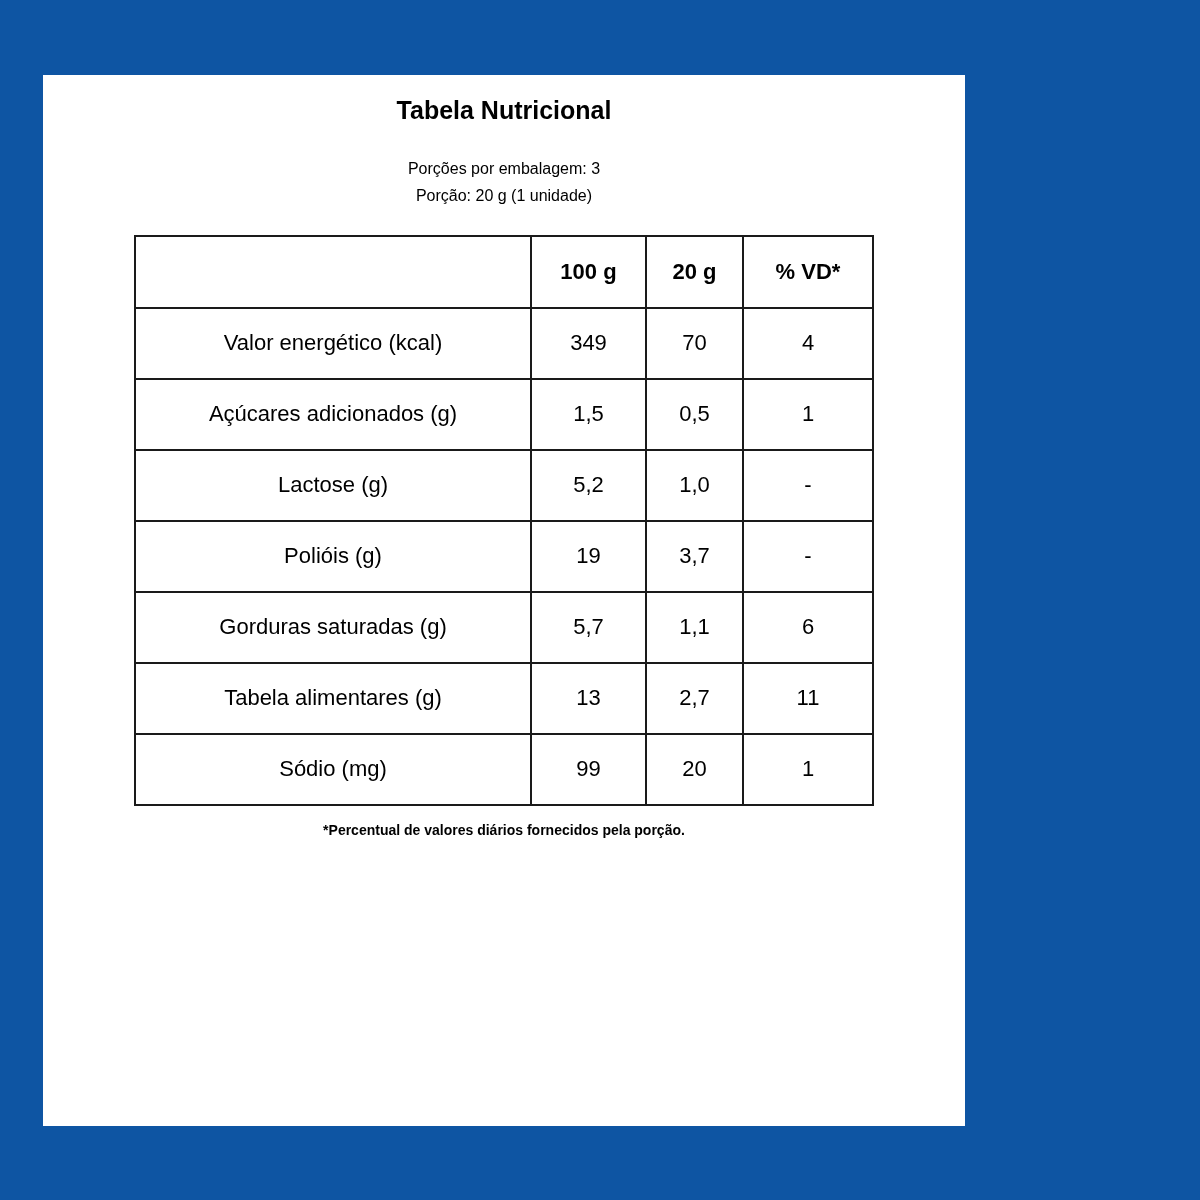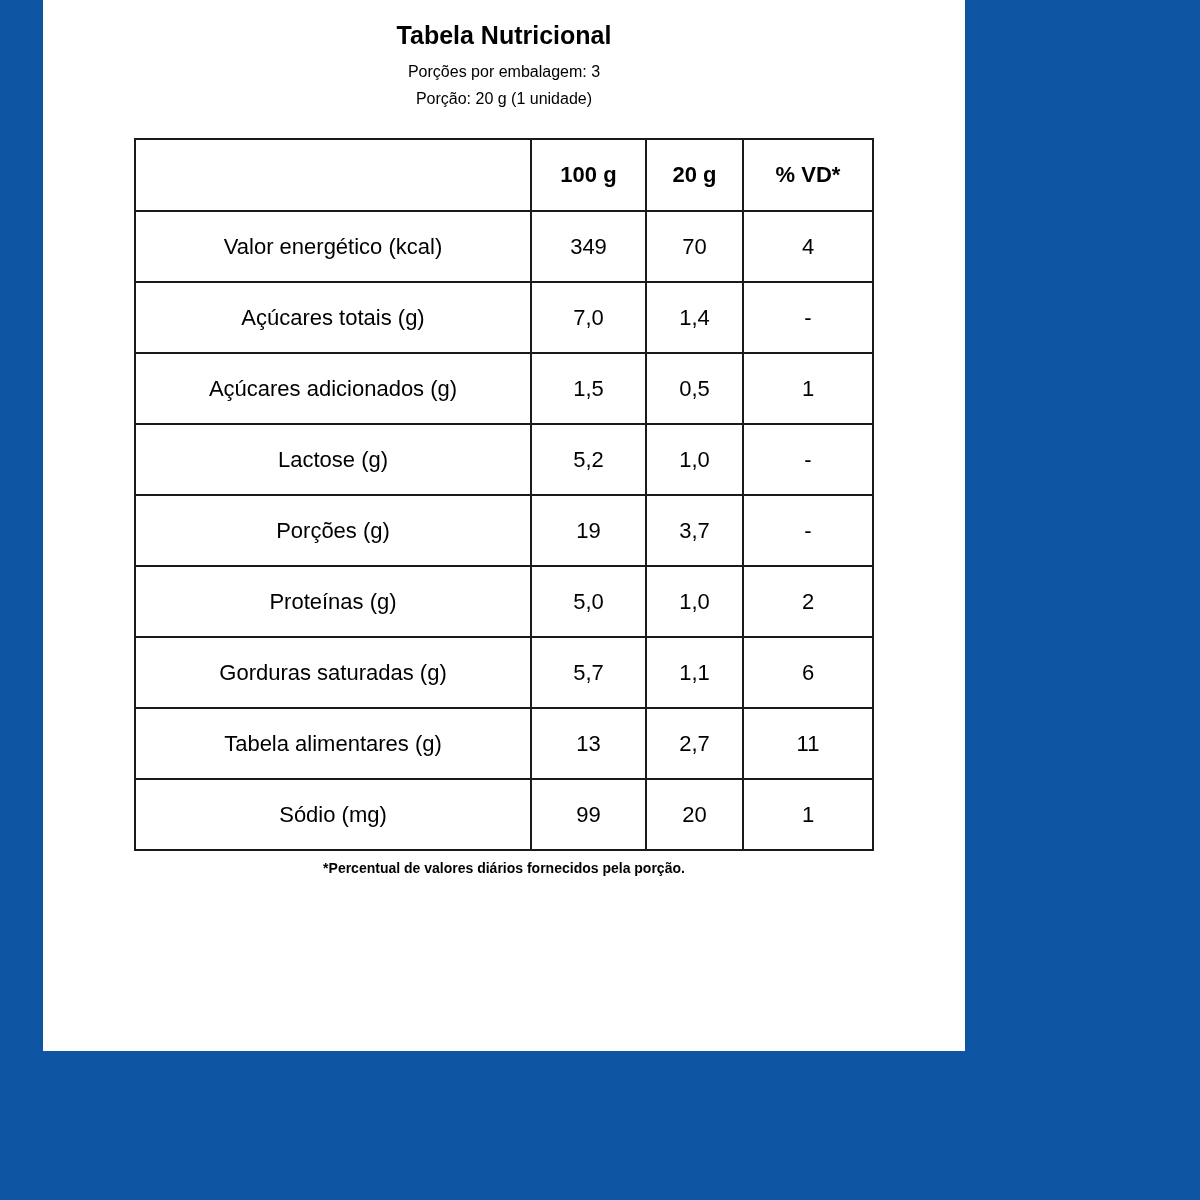--- a/index.html
+++ b/index.html
@@ -8,20 +8,21 @@
     width: 1200px;
     height: 1200px;
     background: #0E55A3;
     font-family: "Liberation Sans", sans-serif;
     color: #000000;
   }
   .page {
     width: 1008px;
     height: 1200px;
     display: flex;
+    align-items: center;
     justify-content: center;
   }
   .card {
     width: 922px;
     height: 1051px;
     background: #FFFFFF;
     box-sizing: border-box;
     display: flex;
     flex-direction: column;
     align-items: center;
@@ -30,21 +31,21 @@
     margin-top: 20px;
     font-size: 25px;
     font-weight: 700;
     line-height: 30px;
   }
   .subtitle {
     font-size: 16px;
     line-height: 27px;
   }
   .subtitle-block {
-    margin-top: 8px;
+    margin-top: 30px;
     text-align: center;
   }
   table.nutrition {
     margin-top: 26px;
     border-collapse: collapse;
     table-layout: fixed;
     width: 738px;
   }
   table.nutrition th,
   table.nutrition td {
@@ -58,21 +59,21 @@
   }
   table.nutrition thead th {
     font-weight: 700;
     height: 62px;
   }
   col.c-label { width: 396px; }
   col.c-100g  { width: 115px; }
   col.c-20g   { width: 97px;  }
   col.c-vd    { width: 130px; }
   .footnote {
-    margin-top: 9px;
+    margin-top: 16px;
     font-size: 14px;
     font-weight: 600;
   }
 </style>
 </head>
 <body>
 
 <div class="page">
   <div class="card">
 
@@ -99,48 +100,36 @@
         </tr>
       </thead>
       <tbody>
           <tr>
             <td>Valor energético (kcal)</td>
             <td>349</td>
             <td>70</td>
             <td>4</td>
           </tr>
           <tr>
-            <td>Açúcares totais (g)</td>
-            <td>7,0</td>
-            <td>1,4</td>
-            <td>-</td>
-          </tr>
-          <tr>
             <td>Açúcares adicionados (g)</td>
             <td>1,5</td>
             <td>0,5</td>
             <td>1</td>
           </tr>
           <tr>
             <td>Lactose (g)</td>
             <td>5,2</td>
             <td>1,0</td>
             <td>-</td>
           </tr>
           <tr>
-            <td>Porções (g)</td>
+            <td>Polióis (g)</td>
             <td>19</td>
             <td>3,7</td>
             <td>-</td>
-          </tr>
-          <tr>
-            <td>Proteínas (g)</td>
-            <td>5,0</td>
-            <td>1,0</td>
-            <td>2</td>
           </tr>
           <tr>
             <td>Gorduras saturadas (g)</td>
             <td>5,7</td>
             <td>1,1</td>
             <td>6</td>
           </tr>
           <tr>
             <td>Tabela alimentares (g)</td>
             <td>13</td>

